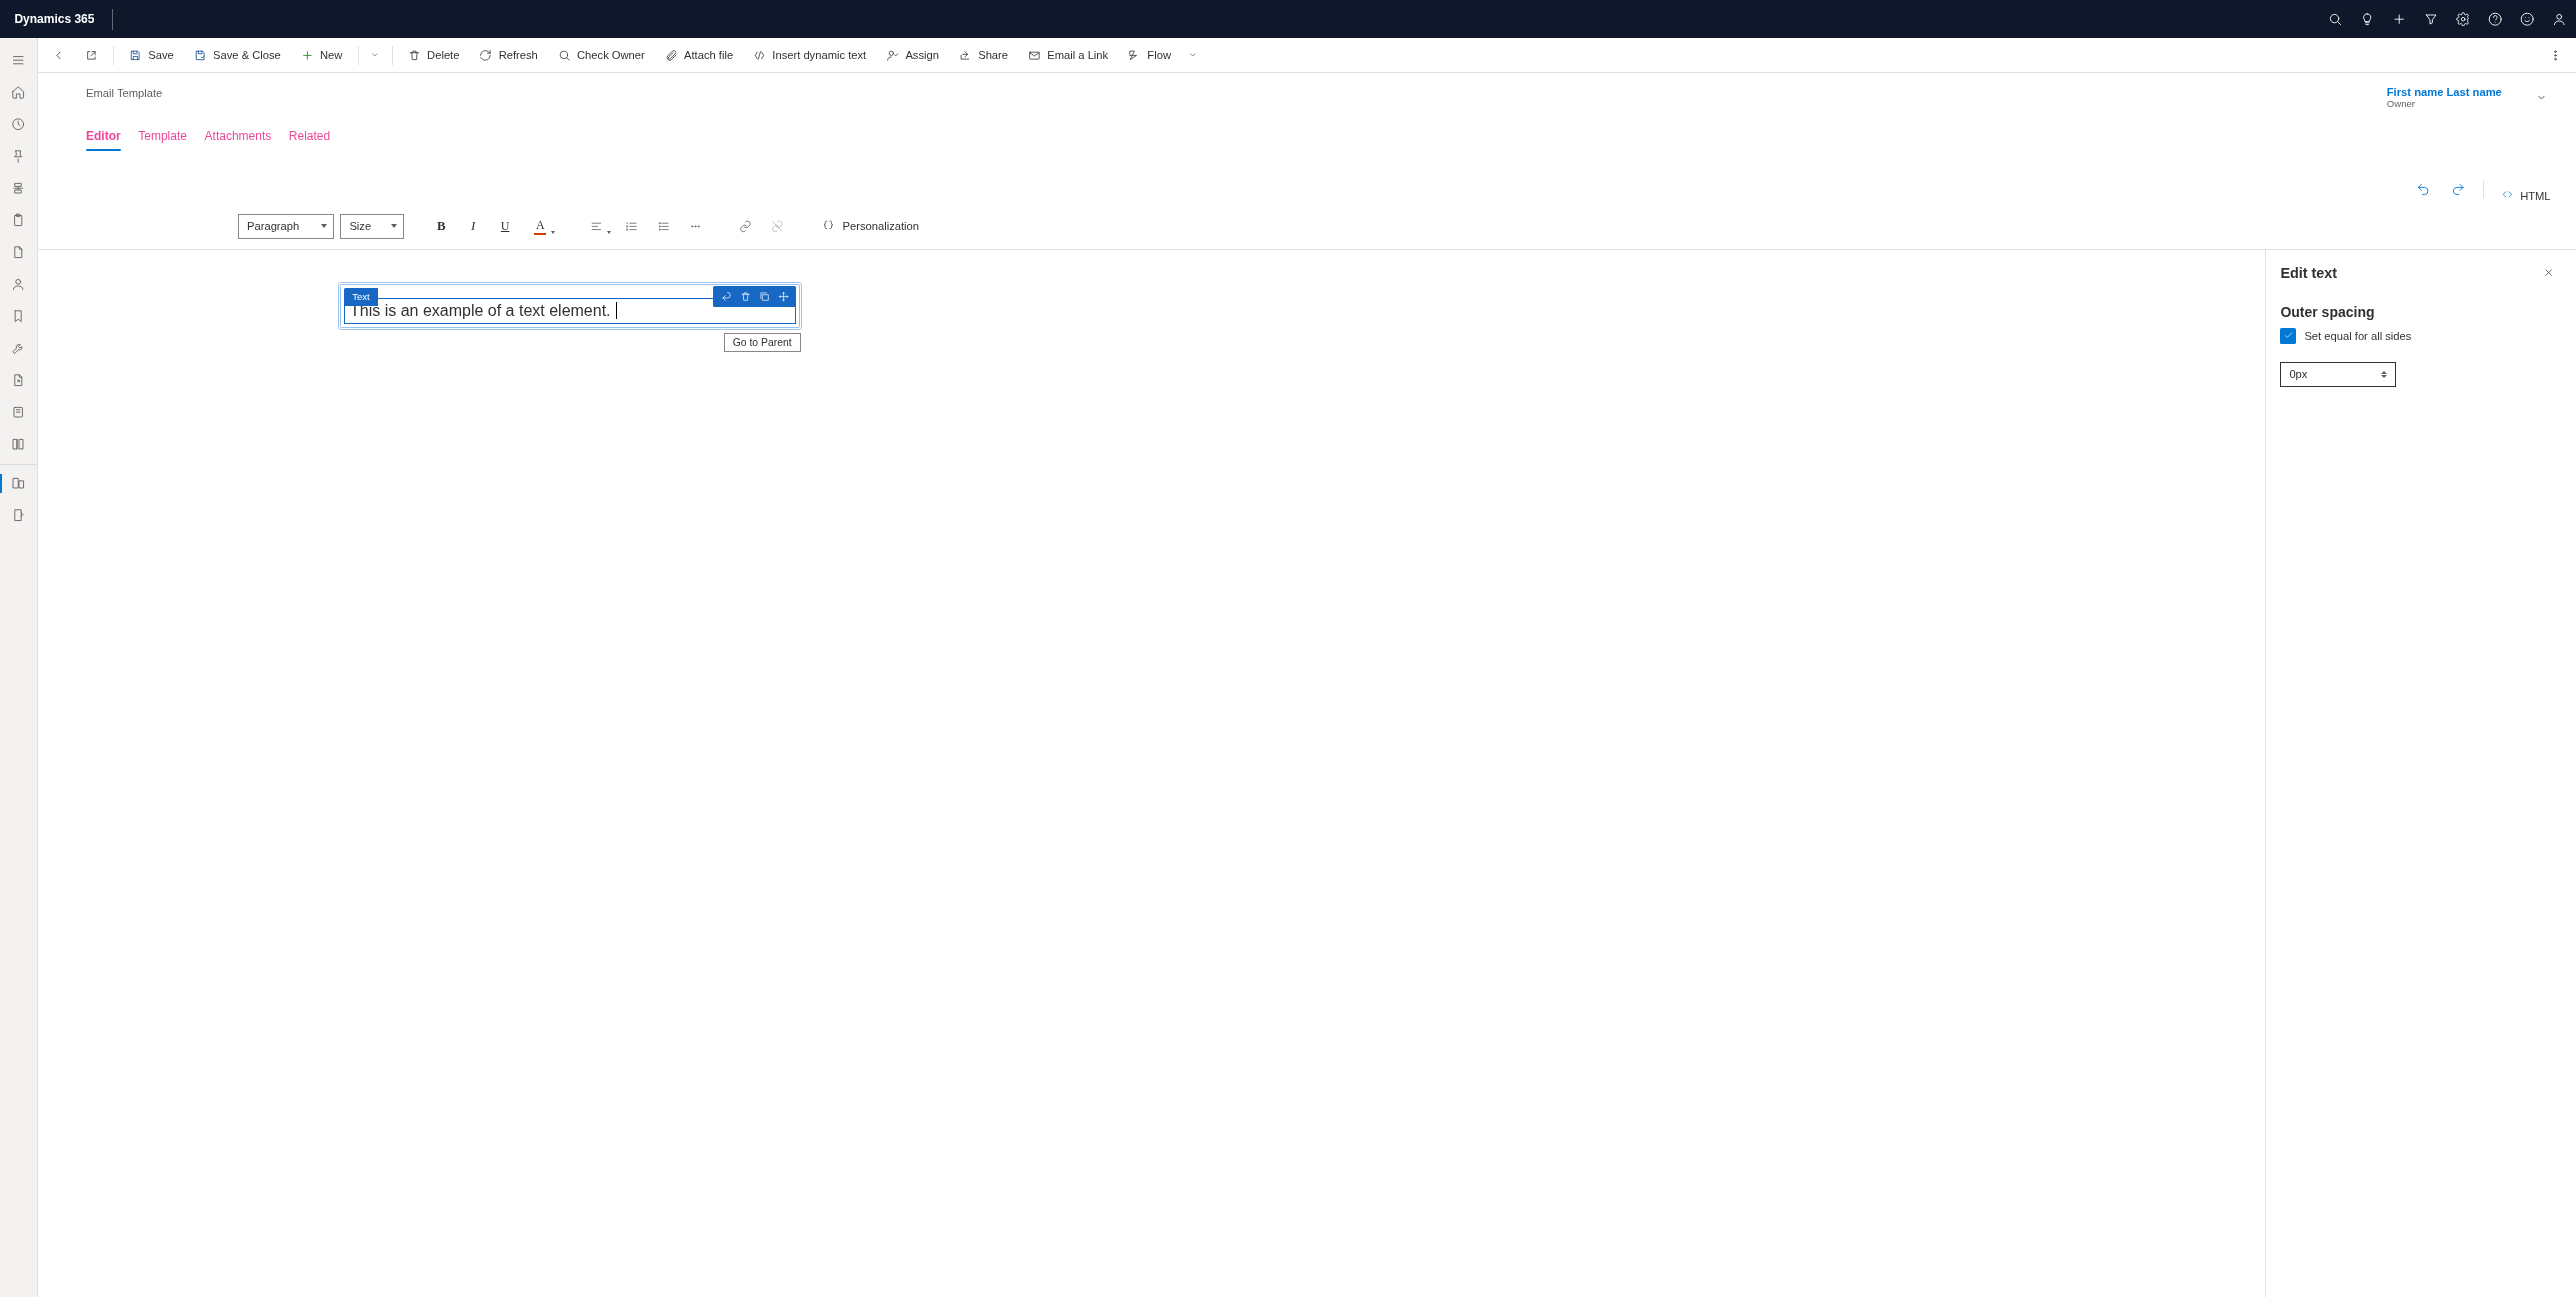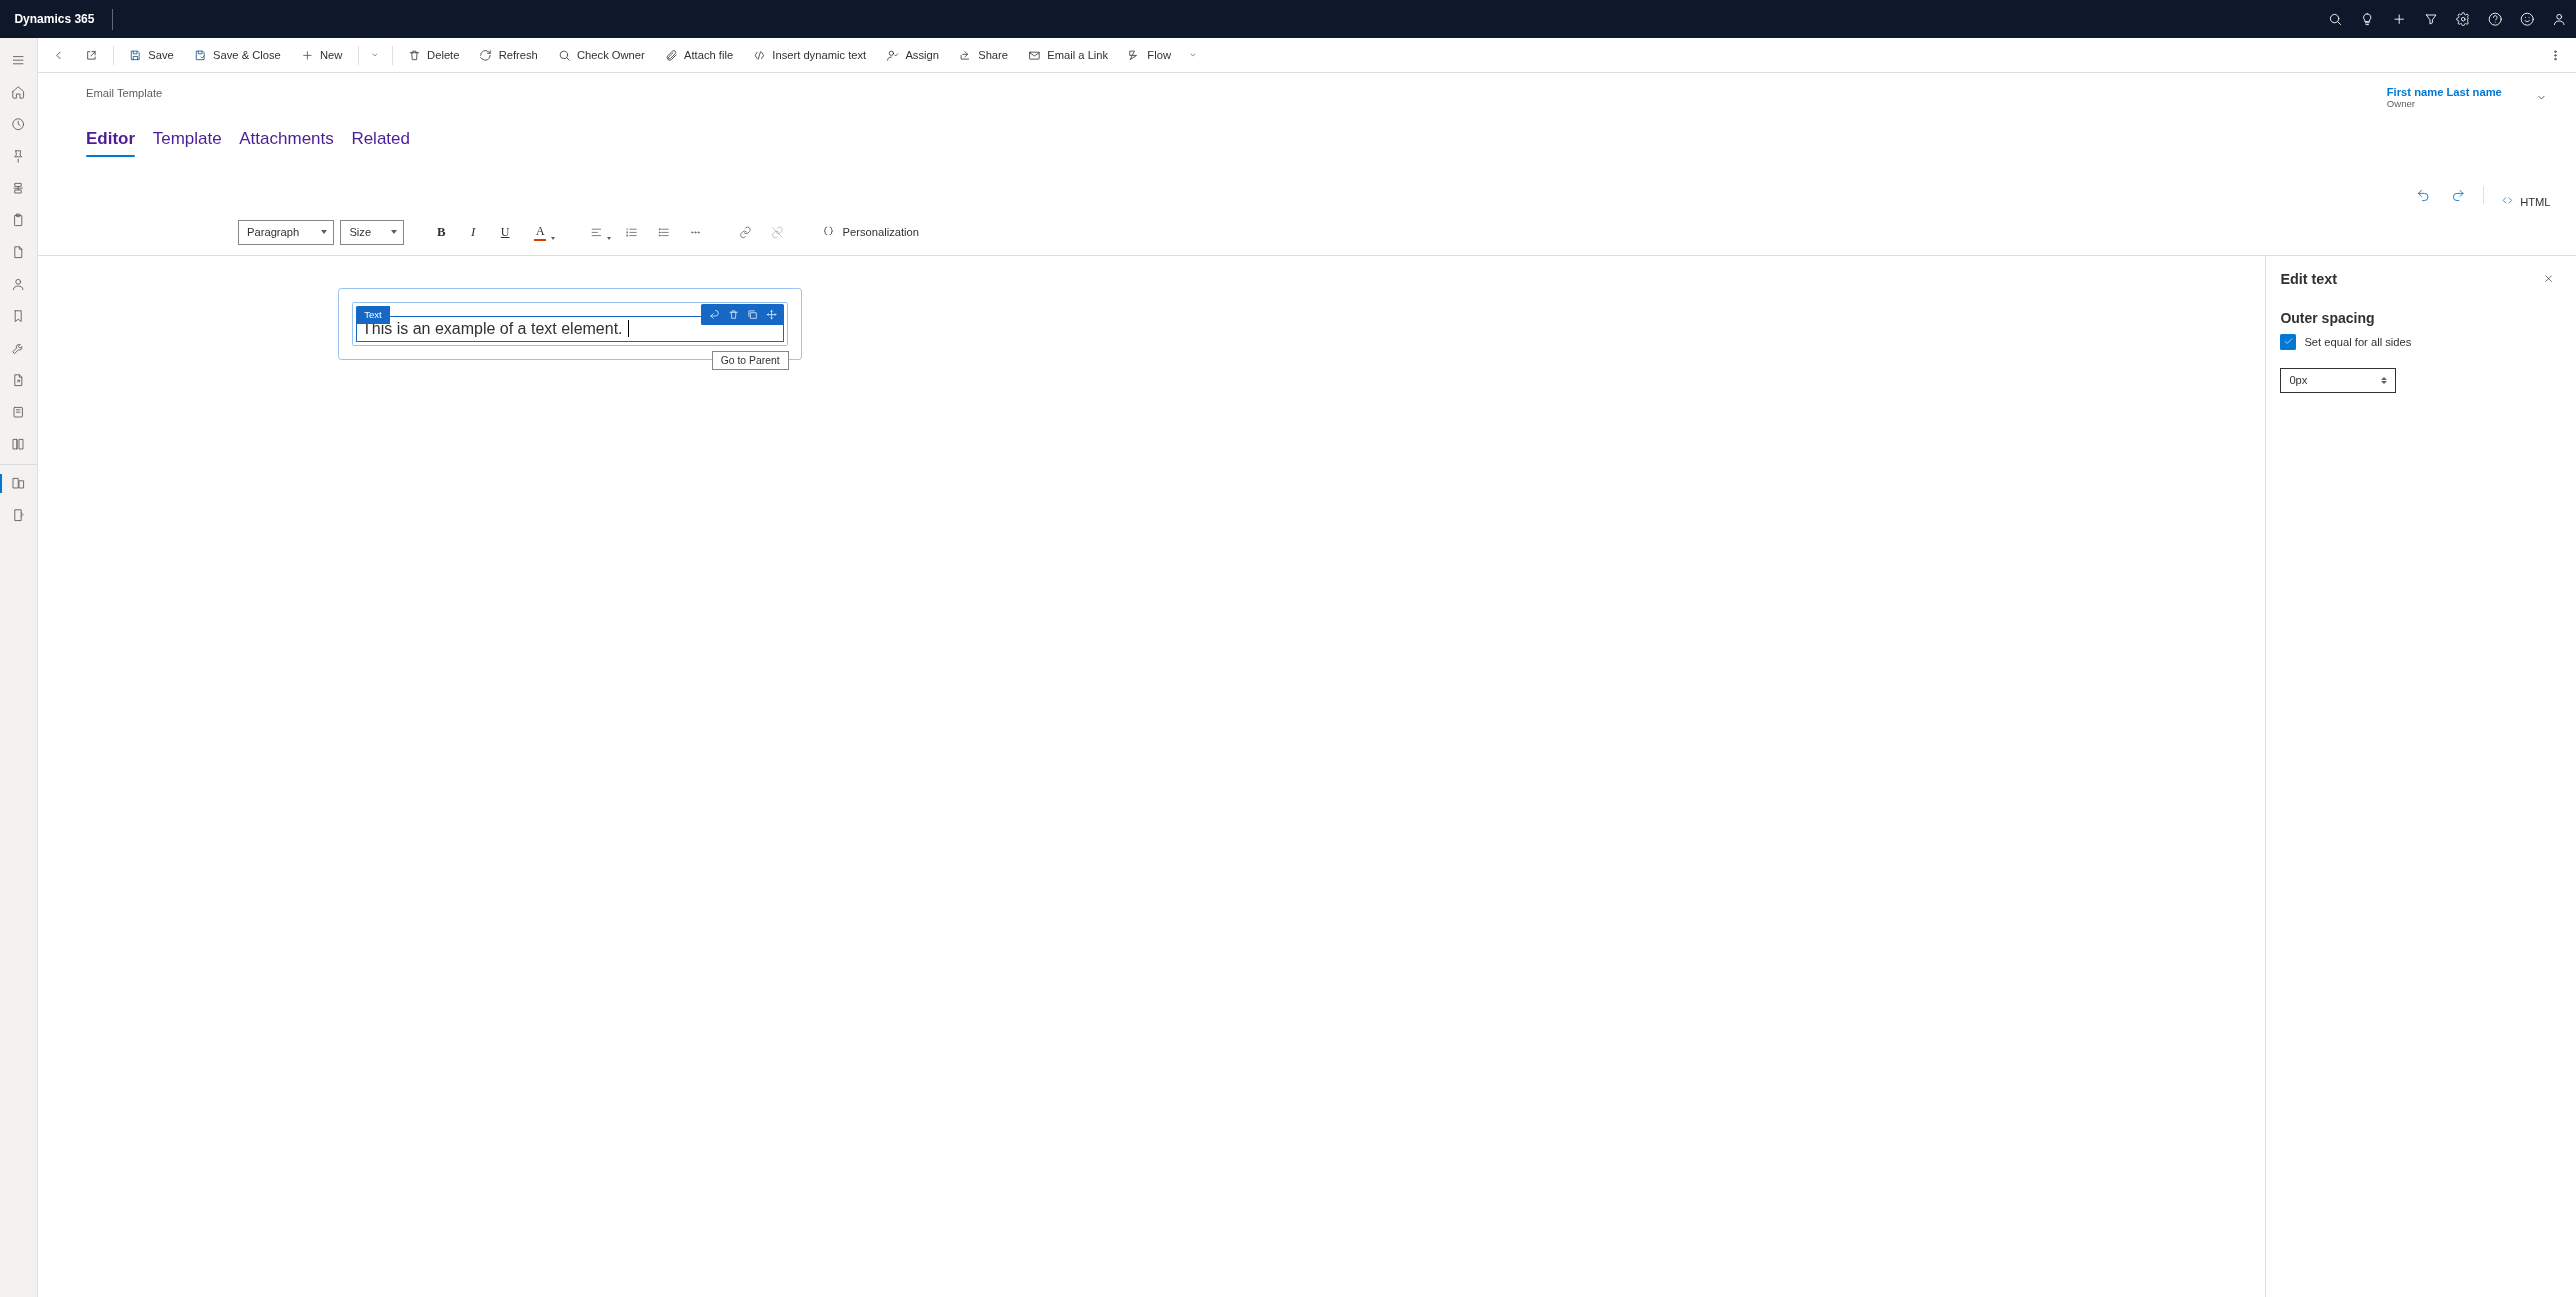--- a/index.html
+++ b/index.html
@@ -35,21 +35,21 @@
 
 .hdr { display: flex; align-items: flex-start; padding: 12.8px 19px 0 48px; }
 .hdr-title { font-size: 11.2px; color: #605e5c; padding-top: 1.6px; }
 .hdr-right { margin-left: auto; display: flex; align-items: flex-start; gap: 28px; padding-right: 4.8px; }
 .owner-name { color: #0078d4; font-size: 11.2px; font-weight:600; }
 .owner-role { font-size: 9.6px; color: #605e5c; }
 .hdr-chev { padding: 4.8px; cursor:pointer; }
 
 
 .tabs { display: flex; gap: 17.6px; padding: 14.4px 0 0 48px; border-bottom: none; }
-.tab { padding: 4.8px 0 8px 0; cursor: pointer; font-size: 17px; color: #4c1d95; position: relative; }
+.tab { padding: 4.8px 0 8px 0; cursor: pointer; font-size: 12px; color: #ec4899; position: relative; }
 .tab.active { font-weight: 600; }
 .tab.active::after { content:""; position:absolute; left:0; right:0; bottom:0; height:2.4px; background:#0078d4; border-radius:1.6px; }
 
 
 .toolrow { display:flex; align-items:center; padding: 24px 19px 0 0; }
 .toolrow-right { margin-left:auto; display:flex; align-items:center; gap:8px; }
 .icon-btn { width:27px; height:27px; display:inline-flex; align-items:center; justify-content:center; cursor:pointer; border-radius:1.6px; }
 .html-btn { display:inline-flex; align-items:flex-end; gap:6.4px; padding:0 6.4px; height:27px; cursor:pointer; }
 .vsep { width:0.8px; height:17.6px; background:#e1dfdd; margin:0 3.2px; }
 
@@ -76,21 +76,21 @@
 .chk-row { display:flex; align-items:center; gap:8px; margin-bottom:17.6px;}
 .chk { width:16px; height:16px; background:#0078d4; display:inline-flex; align-items:center; justify-content:center; cursor:pointer; border-radius:1.6px;}
 .chk svg { stroke:#fff; }
 .spin-box { width:116px; height:25.6px; border:0.8px solid #323130; display:flex; align-items:center; position:relative; padding:0 19px 0 8px; font-size:11.2px;}
 .spin-arrows { position:absolute; right:3.2px; top:1.6px; bottom:1.6px; width:11.2px; display:flex; flex-direction:column; justify-content:center; gap:1.6px;}
 .spin-arrows span { width:0;height:0;border-left:3.2px solid transparent;border-right:3.2px solid transparent; cursor:pointer;}
 .spin-arrows .up { border-bottom:3.2px solid #605e5c;}
 .spin-arrows .dn { border-top:3.2px solid #605e5c;}
 
 
-.sel-outer { width:464px; border:0.8px solid #9ac3ef; border-radius:3.2px; padding:13px; position:relative;}
+.sel-outer { width:464px; border:0.8px solid #9ac3ef; border-radius:3.2px; padding:1px; position:relative;}
 .sel-mid { border:0.8px solid #9ac3ef; padding:3.2px; border-radius:1.6px;}
 .sel-inner-wrap { position:relative; }
 .sel-label-bar { position:absolute; top:-11.2px; left:0; right:0; height:21px; display:flex; align-items:center;}
 .sel-label { background:#1768c4; color:#fff; font-size:9.6px; padding:3.2px 8px; border-radius:1.6px 0 0 1.6px;}
 .sel-tools { margin-left:auto; background:#1768c4; display:flex; align-items:center; height:21px; padding:0 3.2px; border-radius:1.6px;}
 .sel-tools .t { width:19px; height:19px; display:inline-flex; align-items:center; justify-content:center; cursor:pointer;}
 .sel-tools .t svg { stroke:#fff; }
 .sel-inner { border:1.6px solid #1768c4; padding:3.2px 4.8px; background:#fff; font-size:16px; margin-top:9.6px;}
 .tooltip-box { position:absolute; right:-4.8px; top:35px; background:#fff; border:0.8px solid #8a8886; padding:3.2px 8px; font-size:10.4px; white-space:nowrap; z-index:5;}
 

